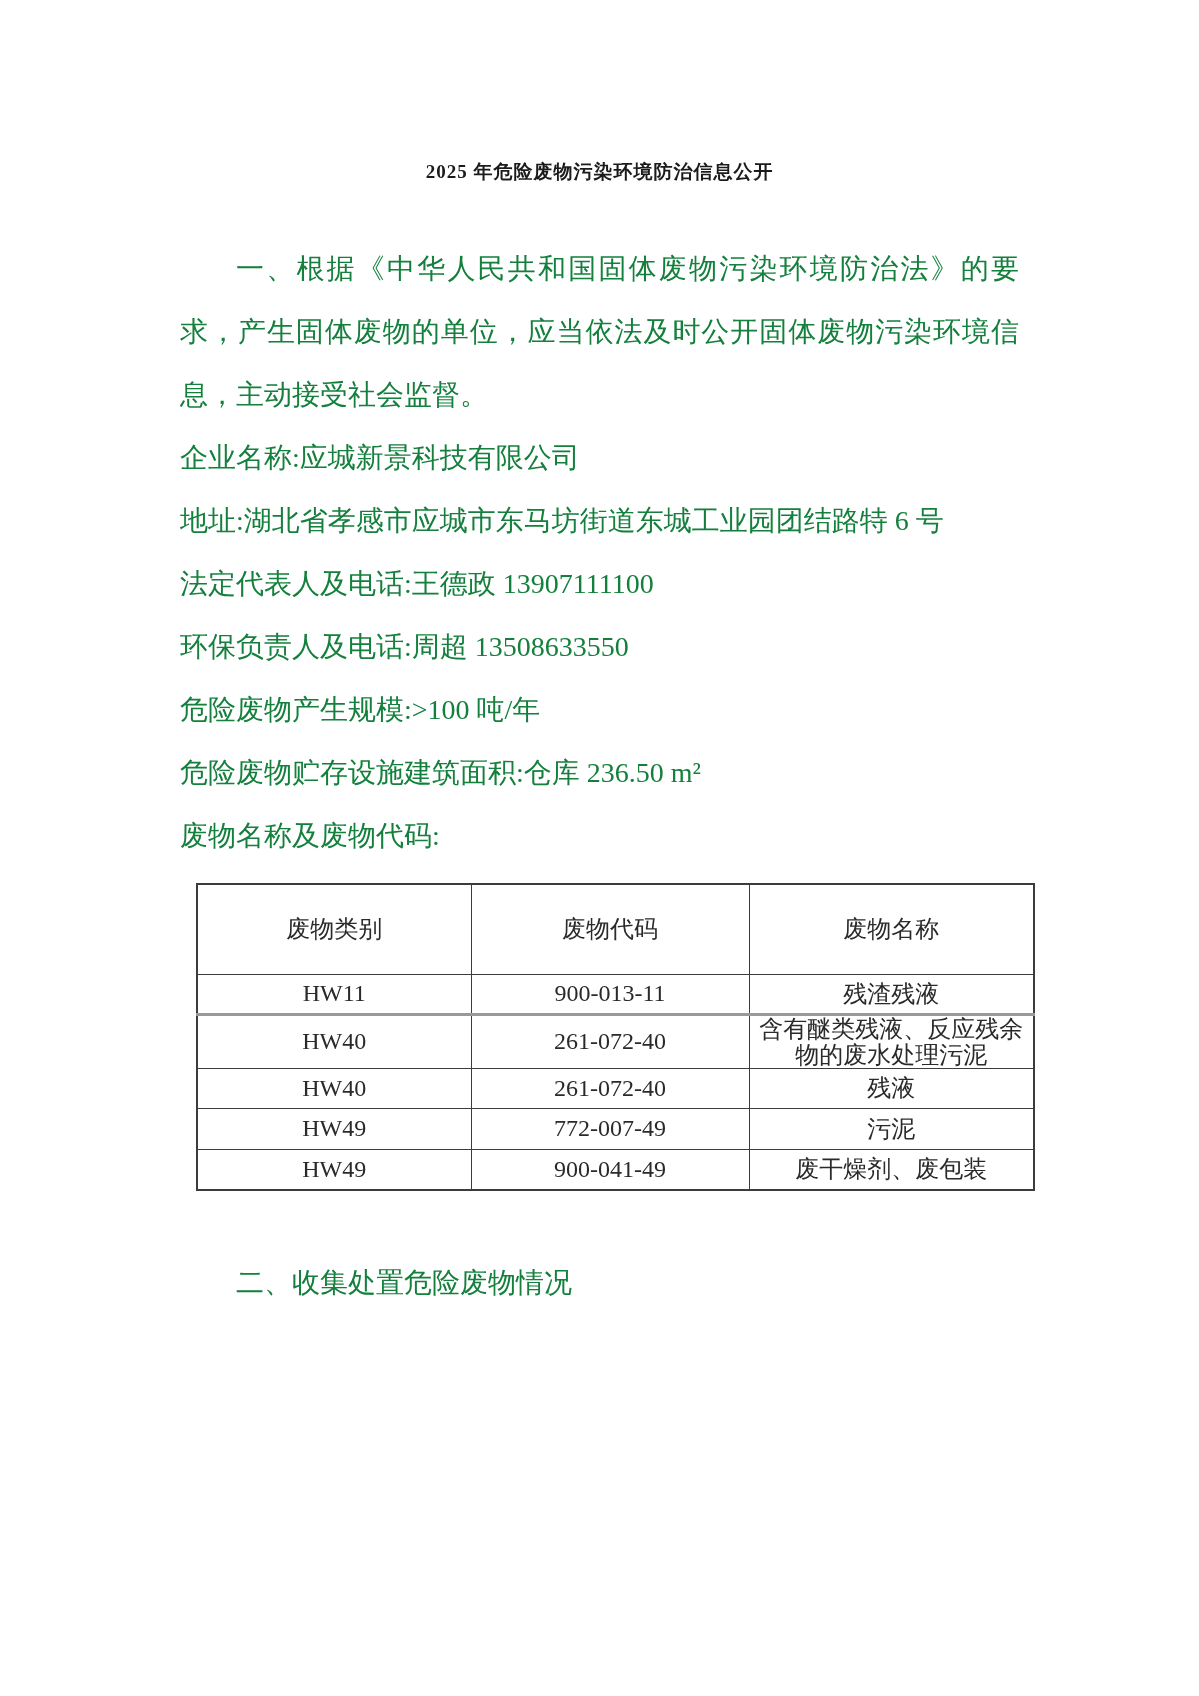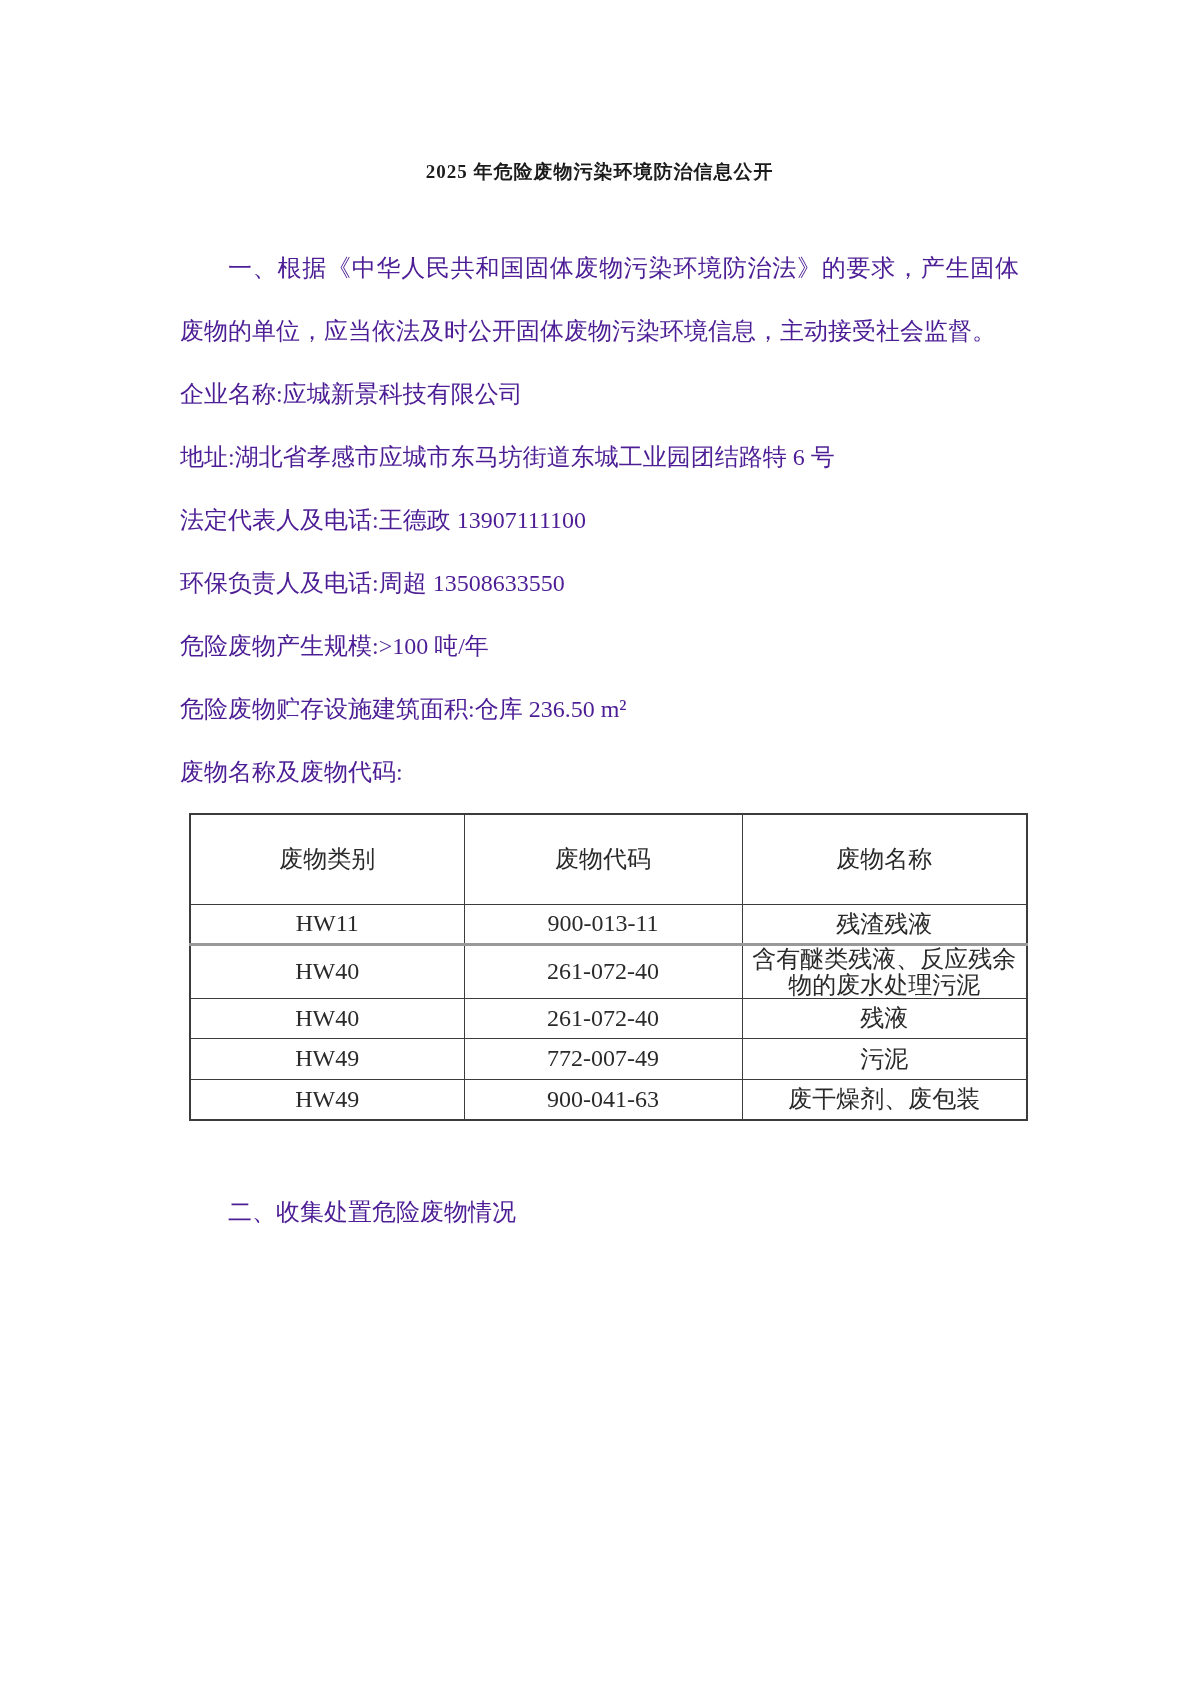--- a/index.html
+++ b/index.html
@@ -28,32 +28,32 @@
     line-height: 40px;
     text-align: center;
     color: #1b1b1b;
     letter-spacing: 1px;
   }
   .body-block {
     margin-top: 45px;
   }
   p.line {
     margin: 0;
-    font-size: 24px;
+    font-size: 28px;
     line-height: 63px;
-    color: #4c1d95;
+    color: #15803d;
   }
   .indent { text-indent: 2em; }
   .justify { text-align: justify; }
 
   table.waste-table {
     border-collapse: collapse;
     table-layout: fixed;
     width: 839px;
-    margin: 9px;
+    margin: 16px;
     border: 2px solid #3c3c3c;
   }
   .waste-table td {
     border: 1px solid #3c3c3c;
     text-align: center;
     vertical-align: middle;
     font-size: 24px;
     padding: 0 2px;
     color: #2a2a2a;
     overflow: hidden;
@@ -113,21 +113,21 @@
           <td>261-072-40</td>
           <td>残液</td>
         </tr>
         <tr class="row-std">
           <td>HW49</td>
           <td>772-007-49</td>
           <td>污泥</td>
         </tr>
         <tr class="row-std">
           <td>HW49</td>
-          <td>900-041-63</td>
+          <td>900-041-49</td>
           <td>废干燥剂、废包装</td>
         </tr>
       </tbody>
     </table>
   </div>
 
   <div class="section-two">
     <p class="line indent">二、收集处置危险废物情况</p>
   </div>
 

